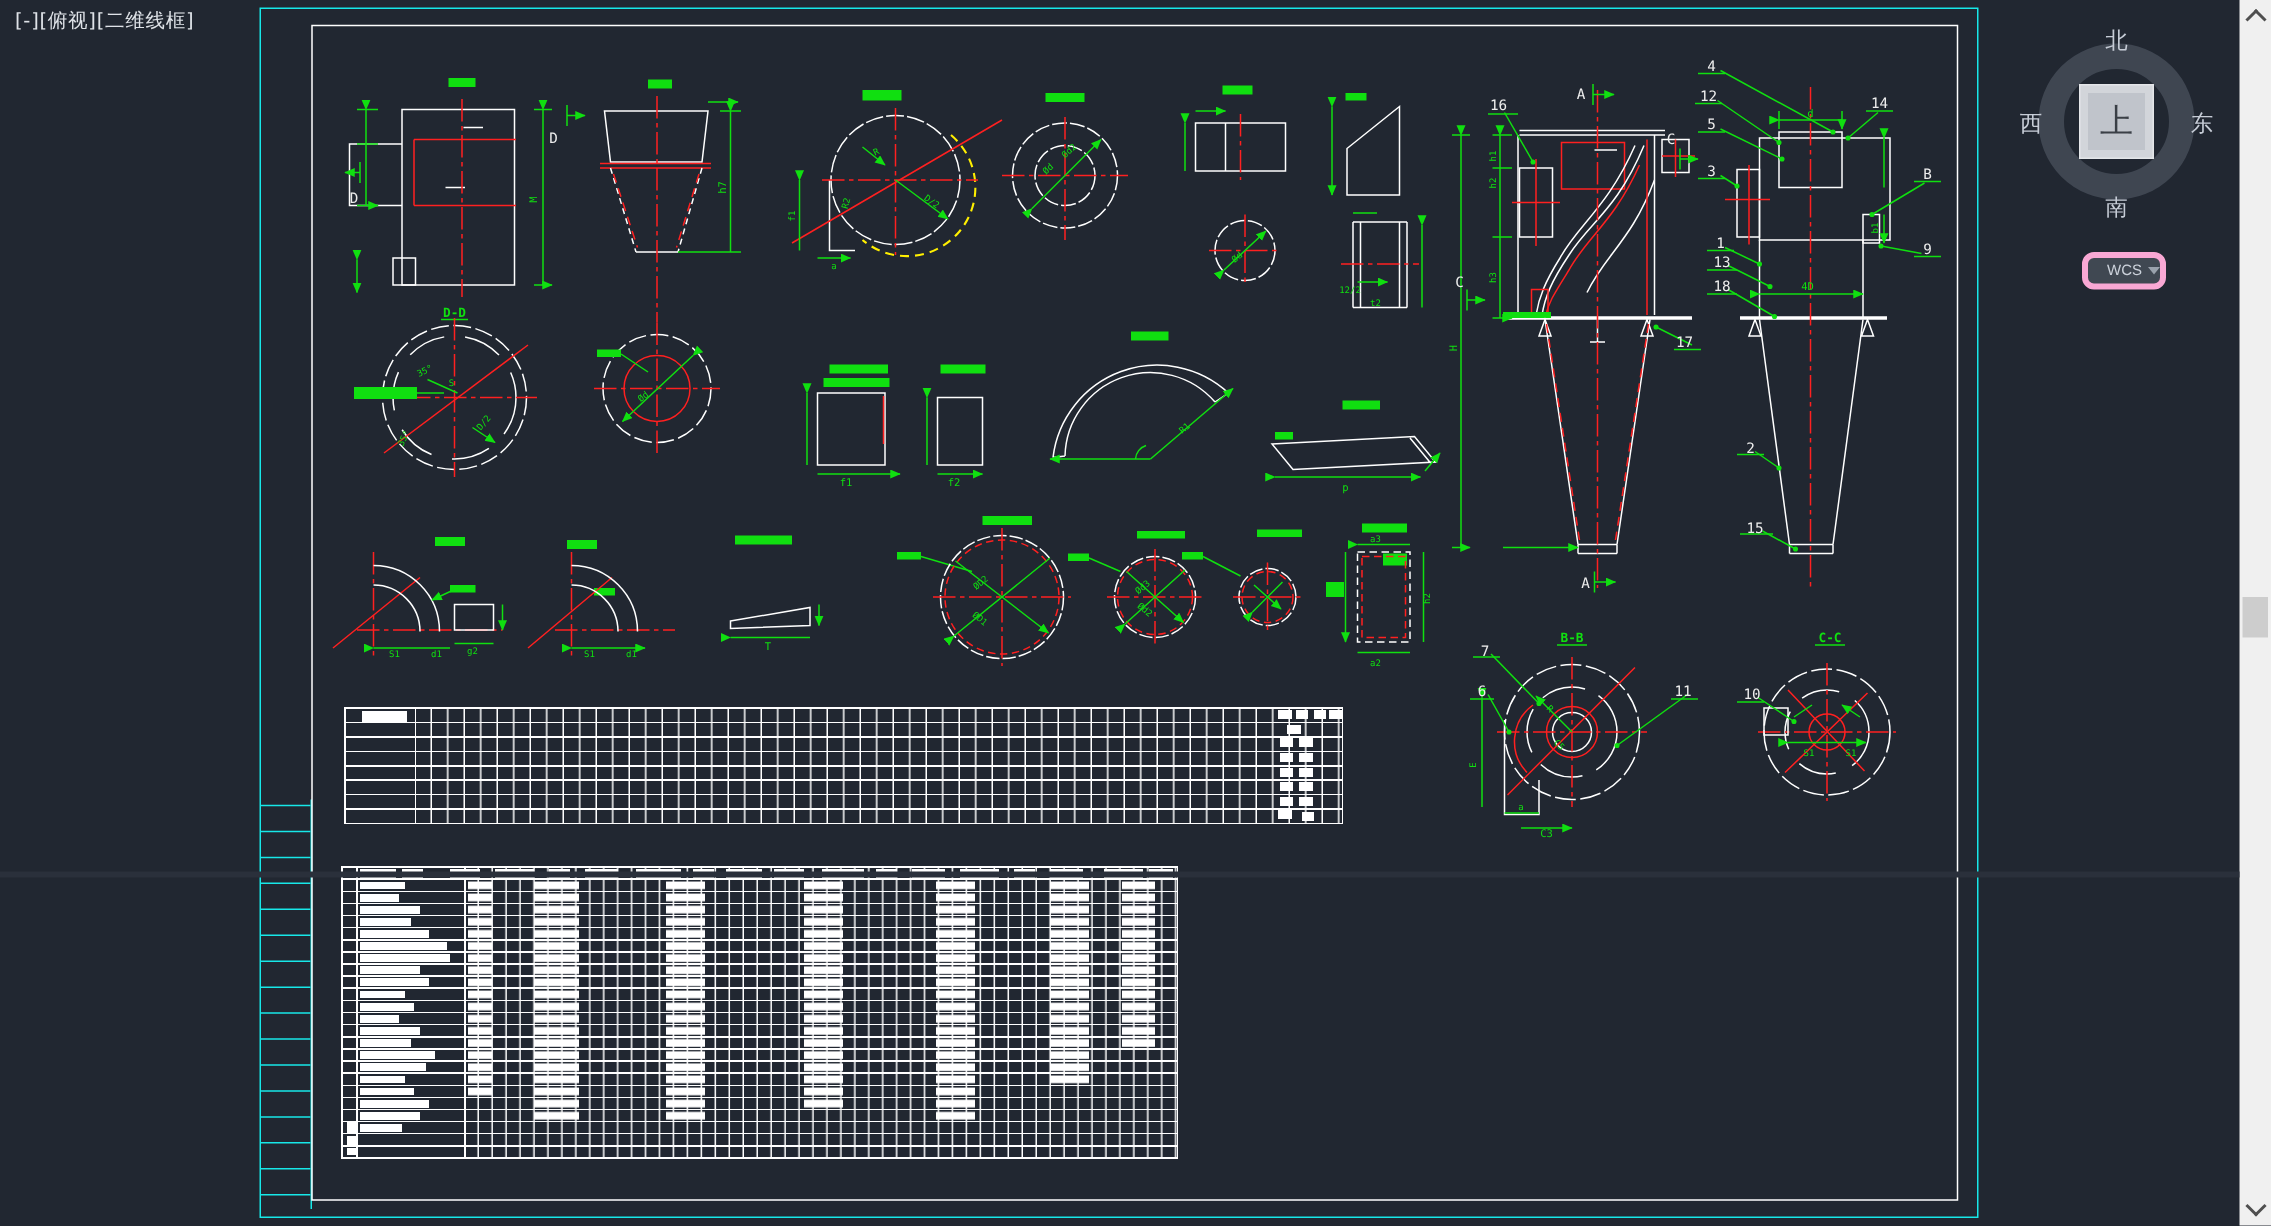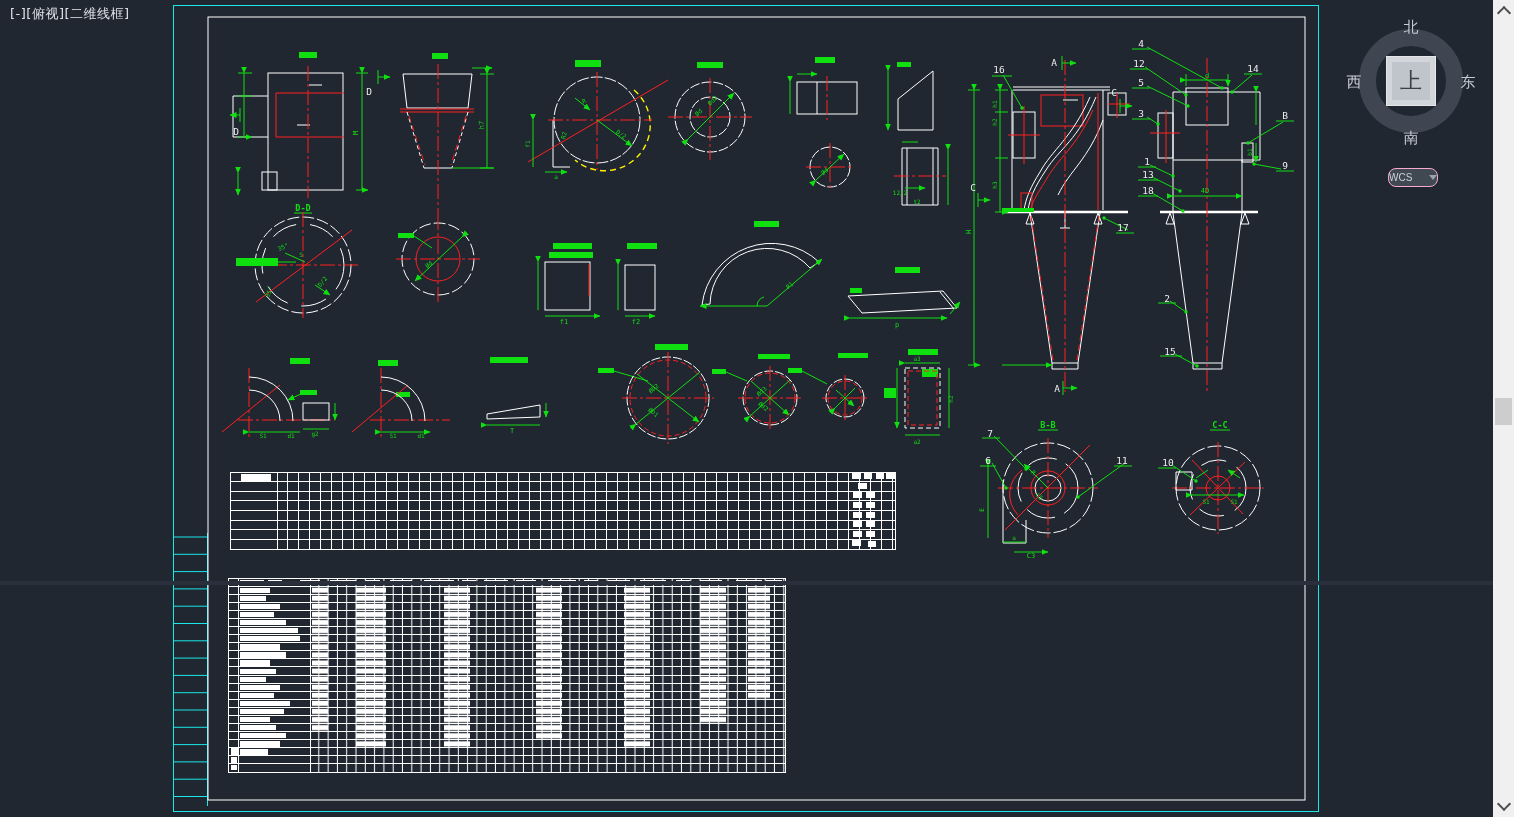--- a/index.html
+++ b/index.html
@@ -33,22 +33,22 @@
   
   .vc-ring{position:absolute;left:1359px;top:29px;width:70px;height:70px;border-radius:50%;
            border:17px solid rgba(125,135,150,.33);}
   .vc-char{position:absolute;color:#c6ccd6;font-size:15px;width:24px;text-align:center;
            font-family:"DejaVu Sans",sans-serif;cursor:pointer;}
   .vc-face{position:absolute;left:1386px;top:56px;width:50px;height:50px;background:#d2d5da;
            border:1px solid #e4e6e9;box-sizing:border-box;cursor:pointer;}
   .vc-face-inner{position:absolute;inset:5px;background:#c0c4cb;display:flex;align-items:center;
            justify-content:center;color:#3a3f46;font-size:22px;font-family:"DejaVu Sans",sans-serif;}
   .wcs-pill{position:absolute;left:1388px;top:168px;width:48px;height:17px;border-radius:8px;
-            background:rgba(160,170,185,.25);border:1px solid #f9a8d4;color:#ccd2db;
-            font-size:10px;display:flex;align-items:center;justify-content:space-between;gap:4px;cursor:pointer;}
+            background:rgba(160,170,185,.25);border:4px solid #f9a8d4;color:#ccd2db;
+            font-size:10px;display:flex;align-items:center;justify-content:flex-end;gap:4px;cursor:pointer;}
   .wcs-caret{width:0;height:0;border-left:4px solid transparent;border-right:4px solid transparent;
              border-top:5px solid #9aa2ad;}
 
   
   .vscroll{position:absolute;left:1493px;top:0;width:21px;height:817px;background:#f0f0f0;}
   .vthumb{position:absolute;left:2px;top:398px;width:17px;height:27px;background:#cdcdcd;cursor:pointer;}
   .chev{position:absolute;left:6px;width:8px;height:8px;border-left:2px solid #4f4f4f;border-top:2px solid #4f4f4f;cursor:pointer;}
   .chev.up{top:8px;transform:rotate(45deg);}
   .chev.down{top:799px;transform:rotate(225deg);}
   .bottom-strip{position:absolute;left:0;bottom:0;width:1493px;height:4px;background:#2a303b;}

